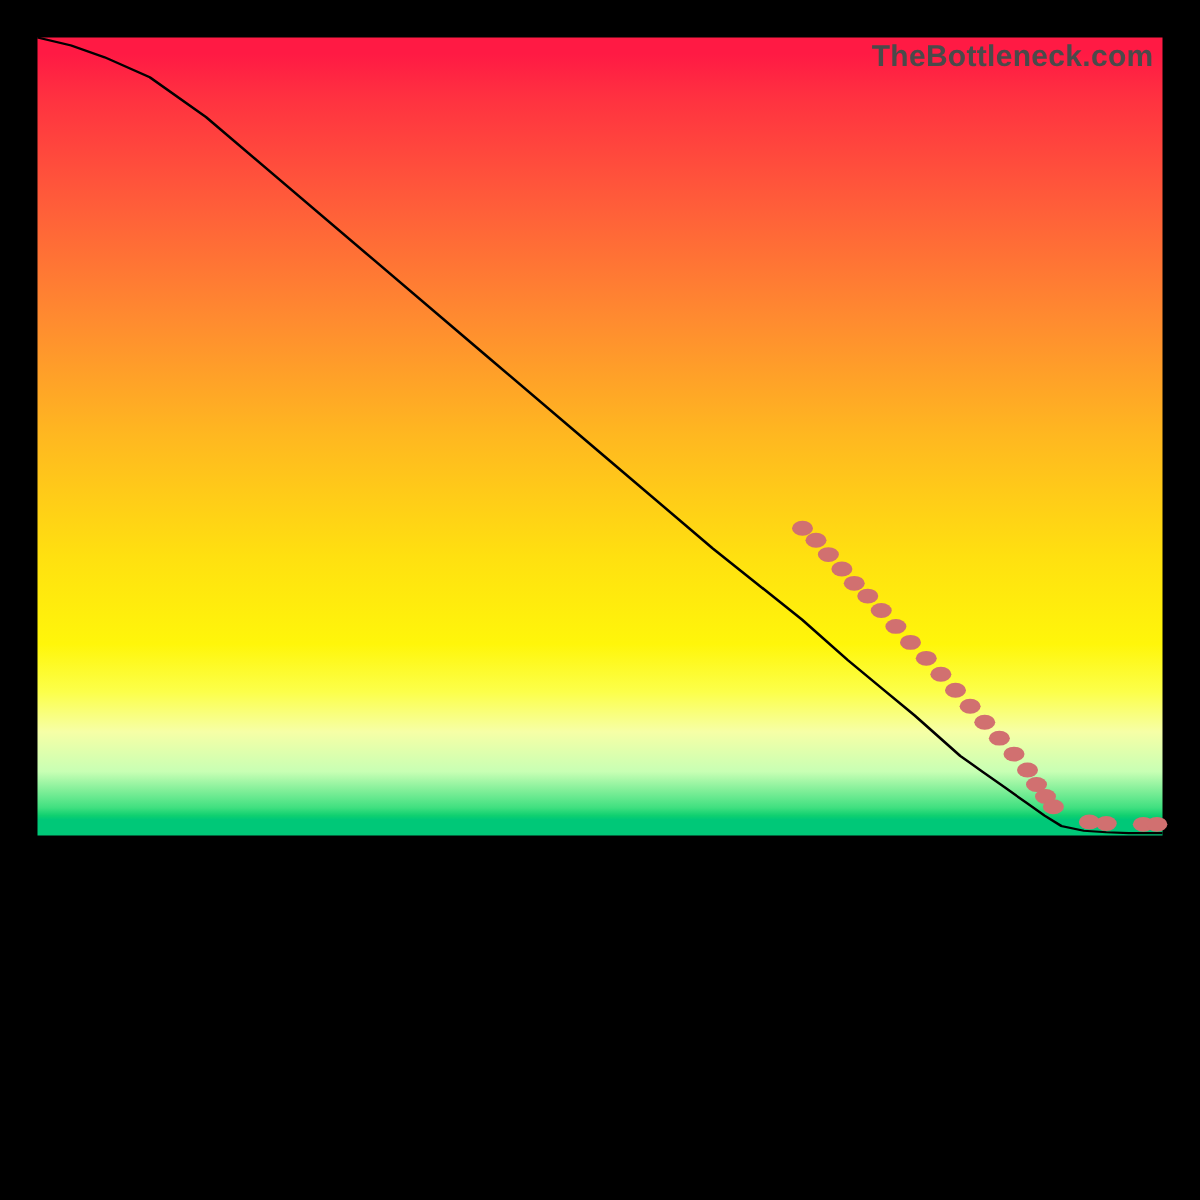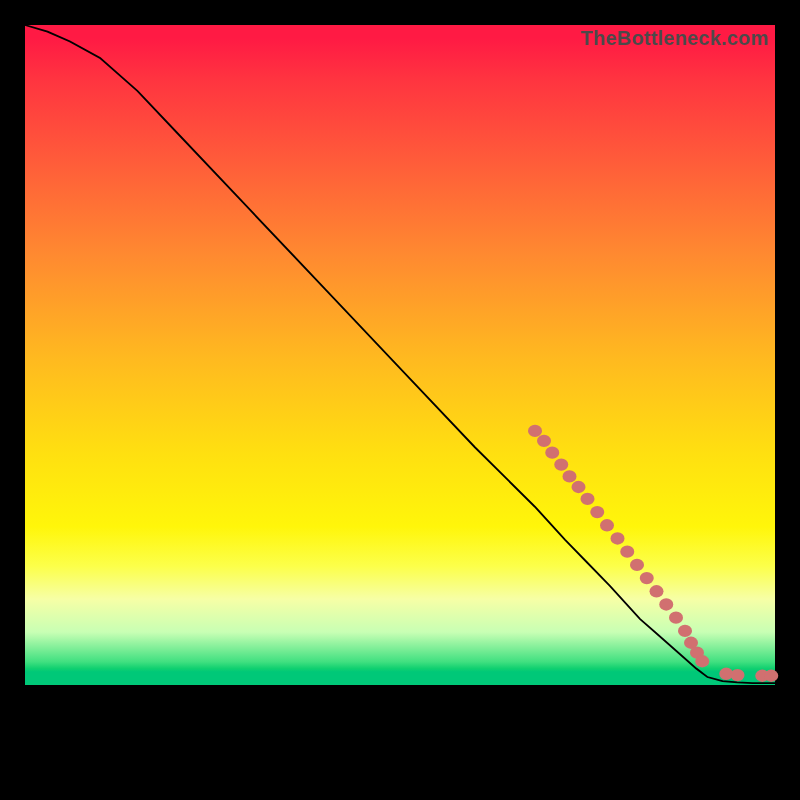--- a/index.html
+++ b/index.html
@@ -8,21 +8,21 @@
     position: relative;
     width: 800px;
     height: 800px;
     background: #000;
   }
   .plot-area {
     position: absolute;
     left: 25px;
     top: 25px;
     width: 750px;
-    height: 660px;
+    height: 532px;
     text-align: center;
   }
   .gradient-bg {
     position: absolute;
     inset: 0;
     background: linear-gradient(to bottom,
       #ff1a44 0%,
       #ff1a44 2%,
       #ff3340 8%,
       #ff5a3a 20%,

